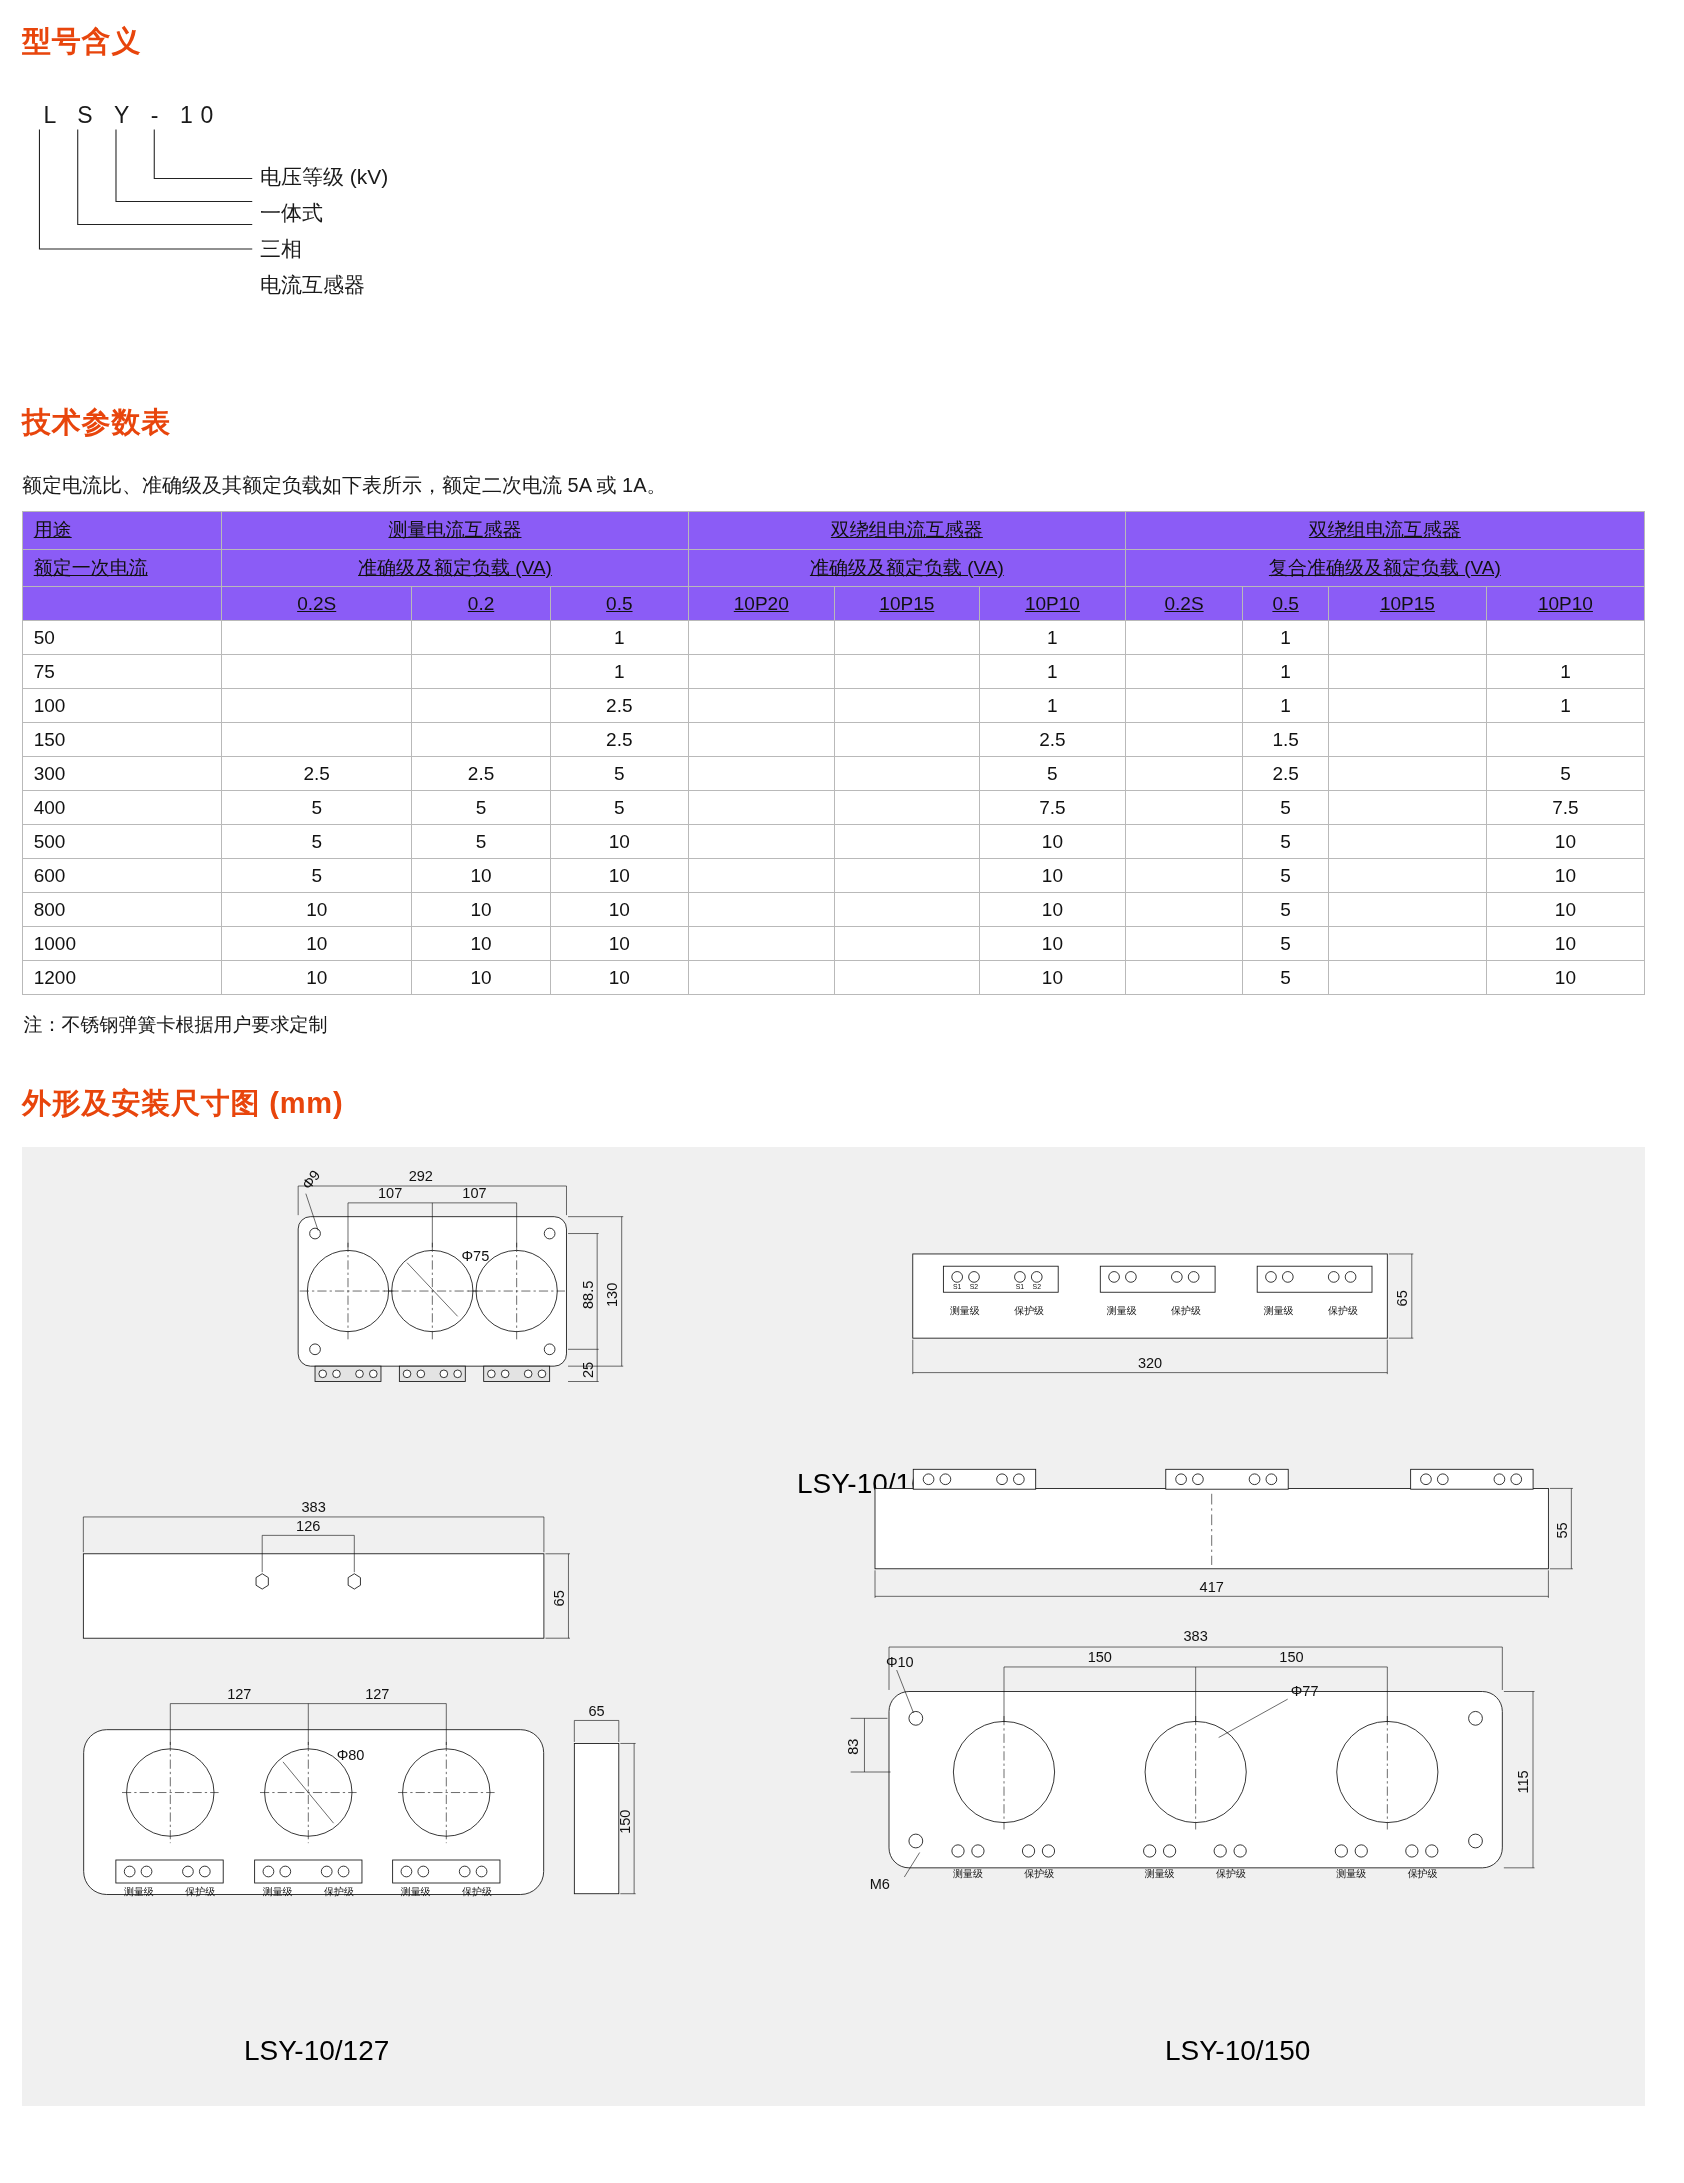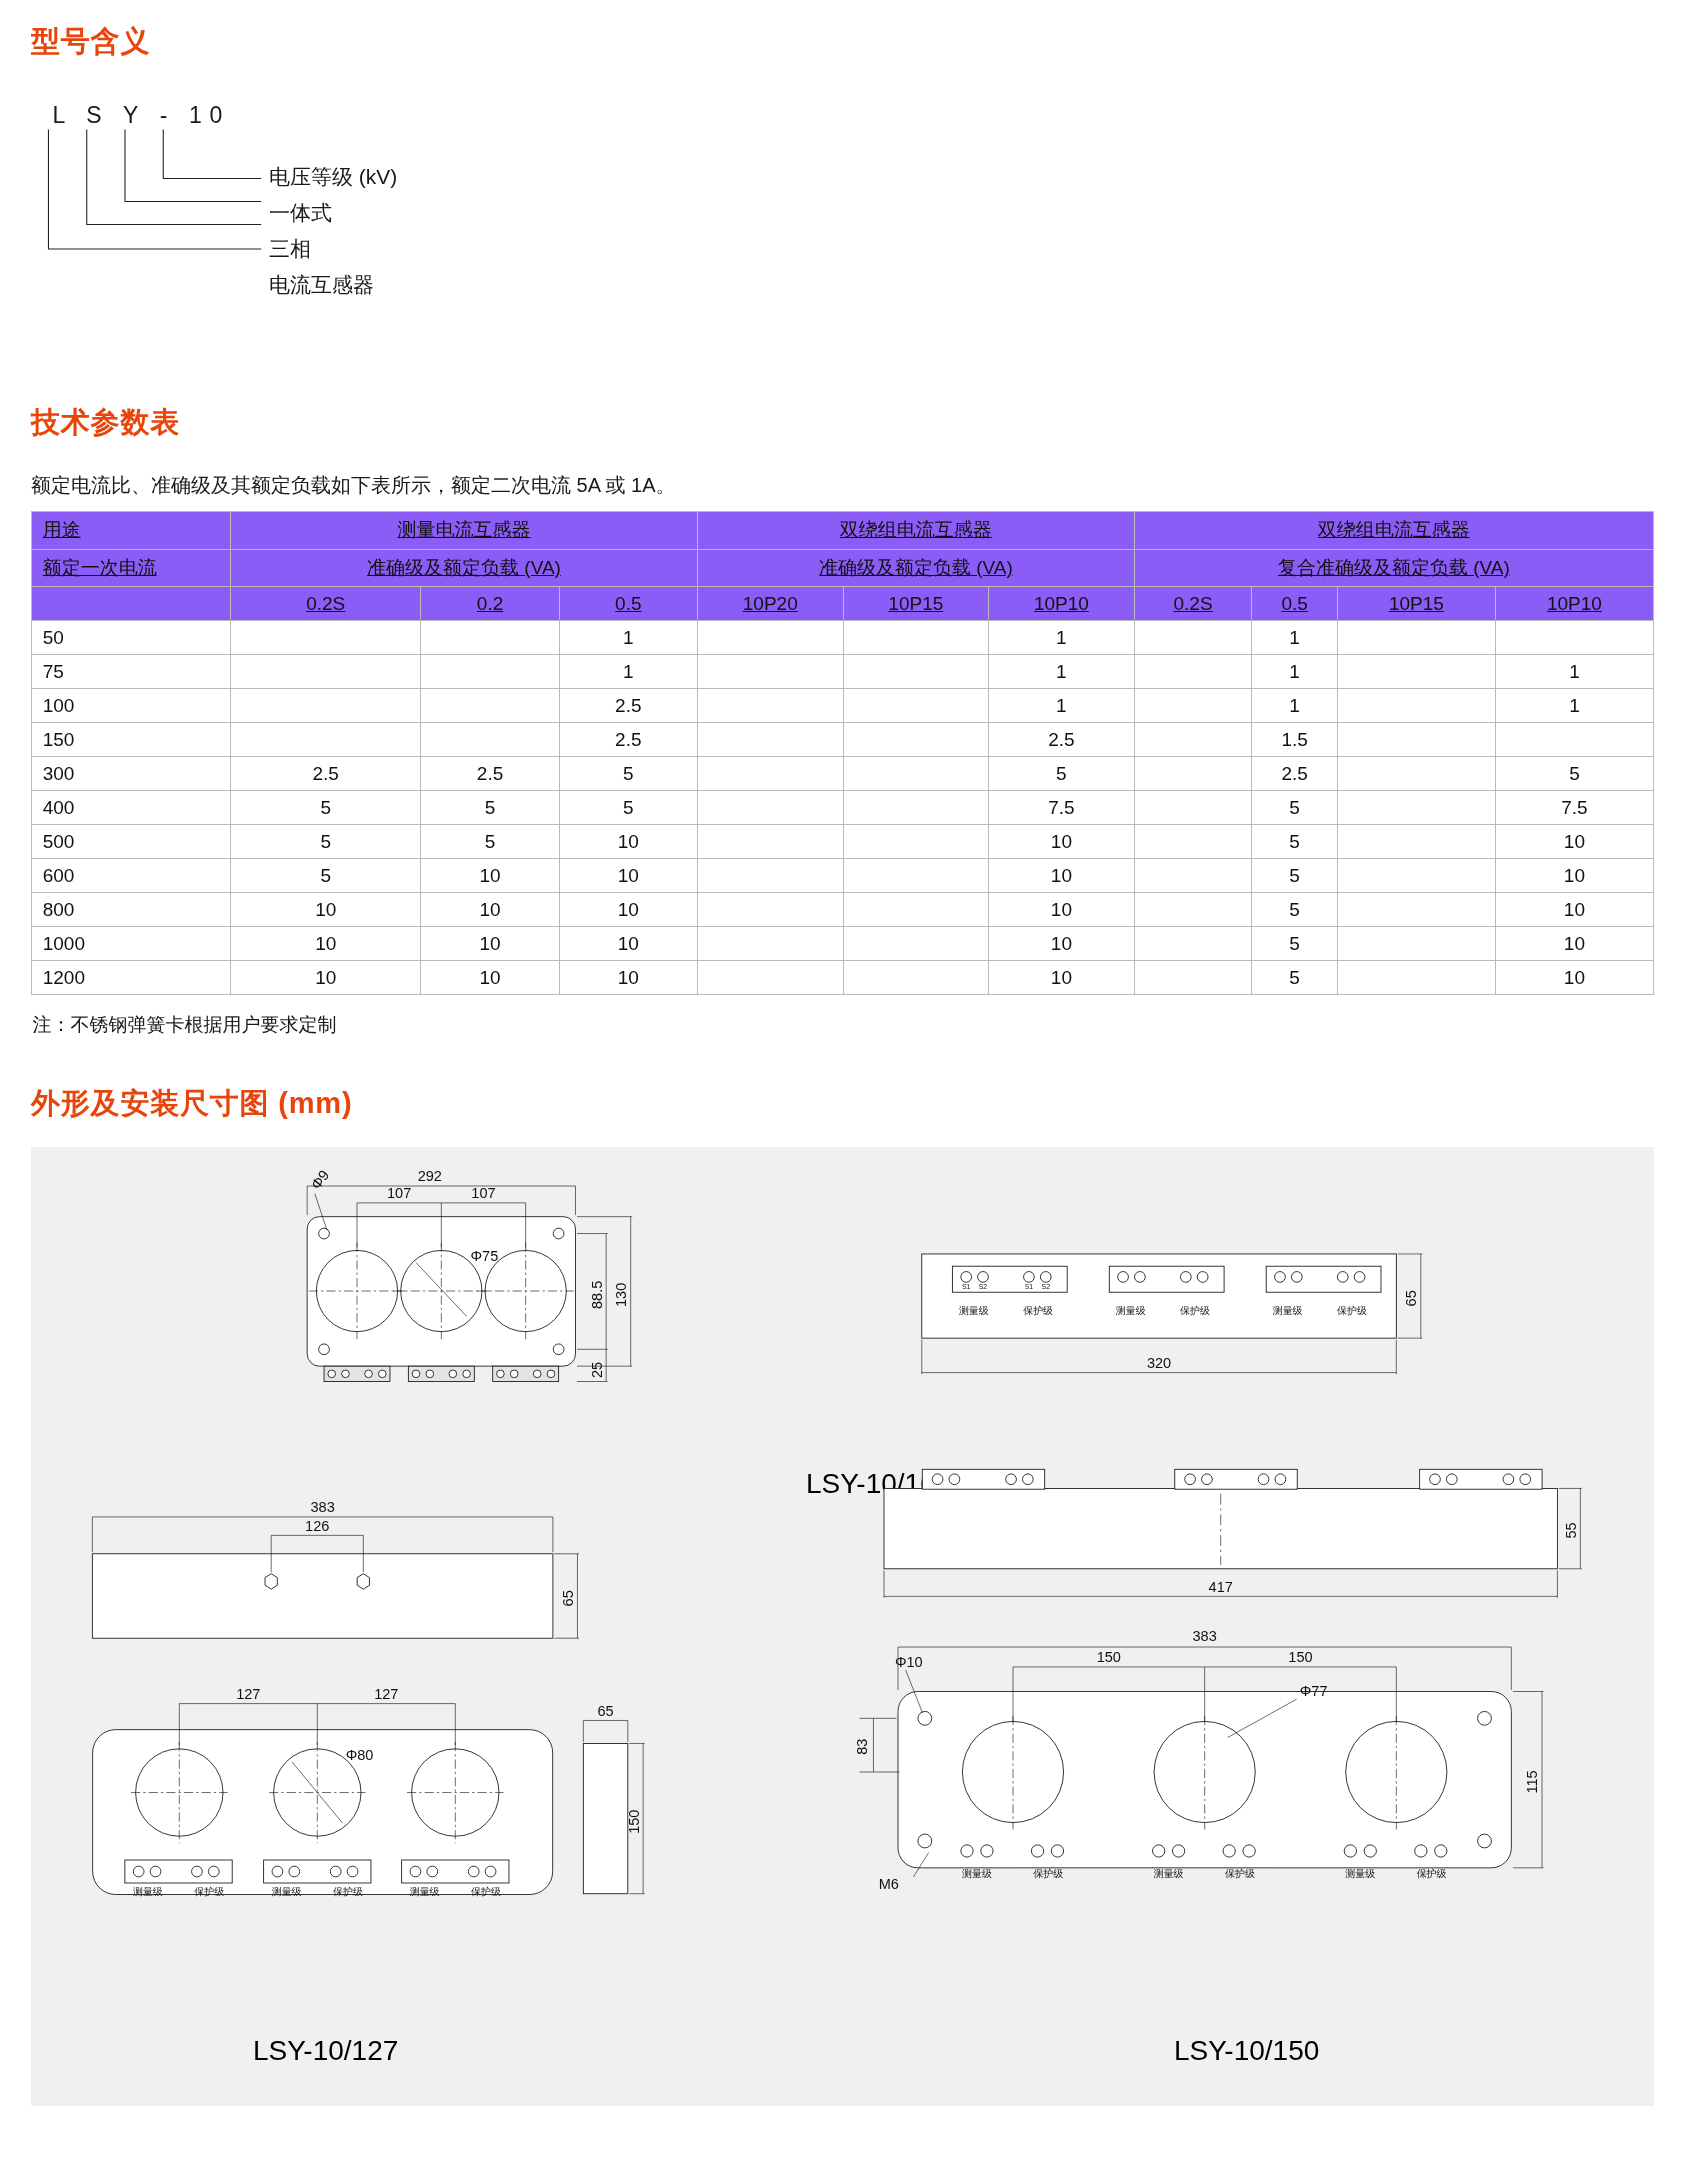--- a/index.html
+++ b/index.html
@@ -10,21 +10,21 @@
   }
   body {
     width: 1685px;
     min-height: 2183px;
     position: relative;
   }
   .page {
     width: 1395px;
     min-height: 2183px;
     position: relative;
-    padding: 0 31px;
+    padding: 0 22px;
   }
   .sec-title {
     color: #e8450c;
     font-size: 29px;
     font-weight: bold;
     letter-spacing: 0.8px;
     margin: 0;
   }
 
   

